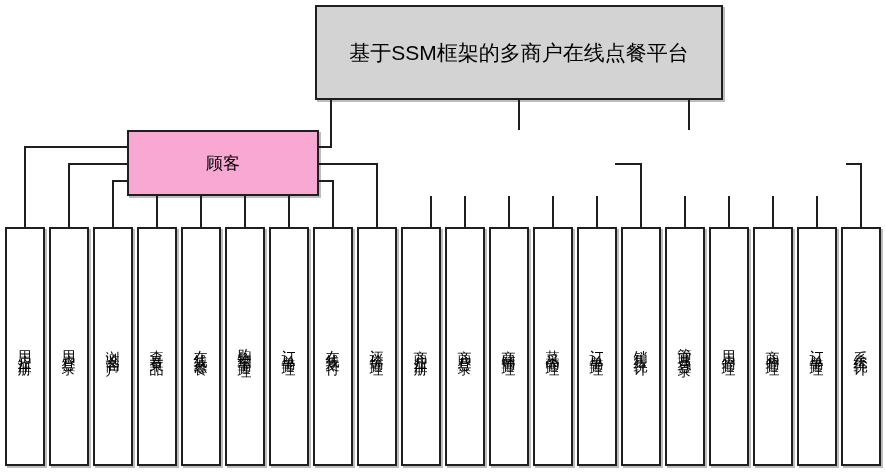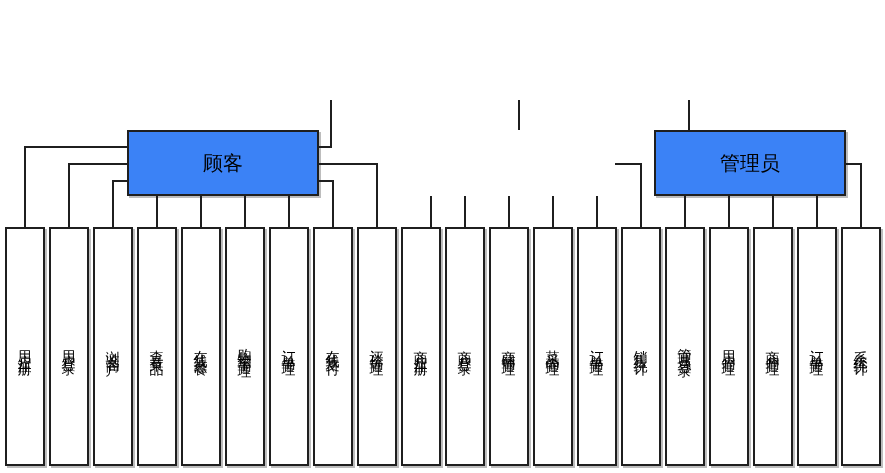--- a/index.html
+++ b/index.html
@@ -15,45 +15,45 @@
   .box {
     position: absolute;
     box-sizing: border-box;
     border: 2px solid #1f1f1f;
     display: flex;
     align-items: center;
     justify-content: center;
     box-shadow: 2px 2px 0 #bdbdbd;
   }
   .root  { left: 315px; top: 5px;   width: 408px; height: 95px; background: #d3d3d3; font-size: 21px; }
-  .group { top: 130px; width: 192px; height: 66px; background: #3b82f6; font-size: 20px; }
+  .group { top: 130px; width: 192px; height: 66px; background: #f9a8d4; font-size: 17px; }
   .g0 { left: 127px; }
   .g1 { left: 423px; }
   .g2 { left: 654px; }
   .leaf { top: 227px; width: 40px; height: 239px; background: #ffffff; font-size: 14px; }
   .leaf .vtext {
     writing-mode: vertical-rl;
     text-orientation: upright;
     letter-spacing: 4px;
     line-height: 1;
     white-space: nowrap;
   }
   .ln { position: absolute; background: #1f1f1f; }
 </style>
 </head>
 <body>
 
 <div class="canvas">
 
+  <div class="box root">
+    <span>基于SSM框架的多商户在线点餐平台</span>
+  </div>
 
   <div class="box group g0">
     <span>顾客</span>
-  </div>
-  <div class="box group g2">
-    <span>管理员</span>
   </div>
 
   <div class="ln" style="left:330px;top:100px;width:2px;height:48px;"></div>
   <div class="ln" style="left:319px;top:146px;width:13px;height:2px;"></div>
   <div class="ln" style="left:518px;top:100px;width:2px;height:30px;"></div>
   <div class="ln" style="left:688px;top:100px;width:2px;height:30px;"></div>
 
   <div class="ln" style="left:24px;top:146px;width:103px;height:2px;"></div>
   <div class="ln" style="left:24px;top:146px;width:2px;height:81px;"></div>
   <div class="ln" style="left:68px;top:163px;width:59px;height:2px;"></div>

